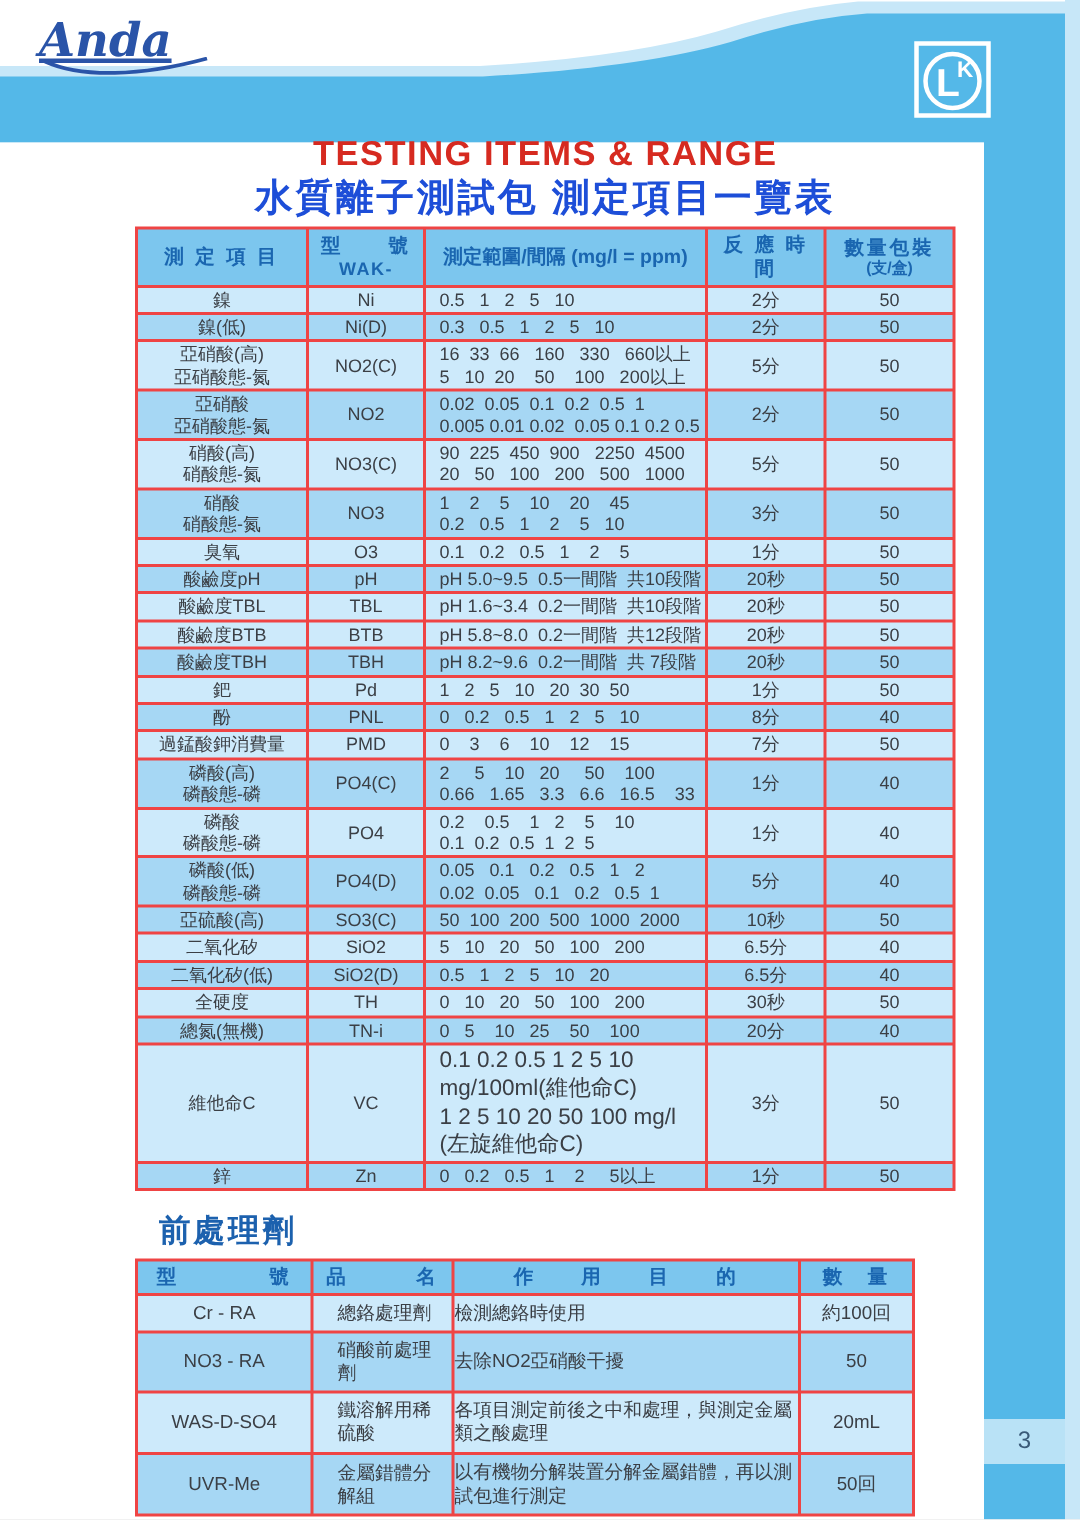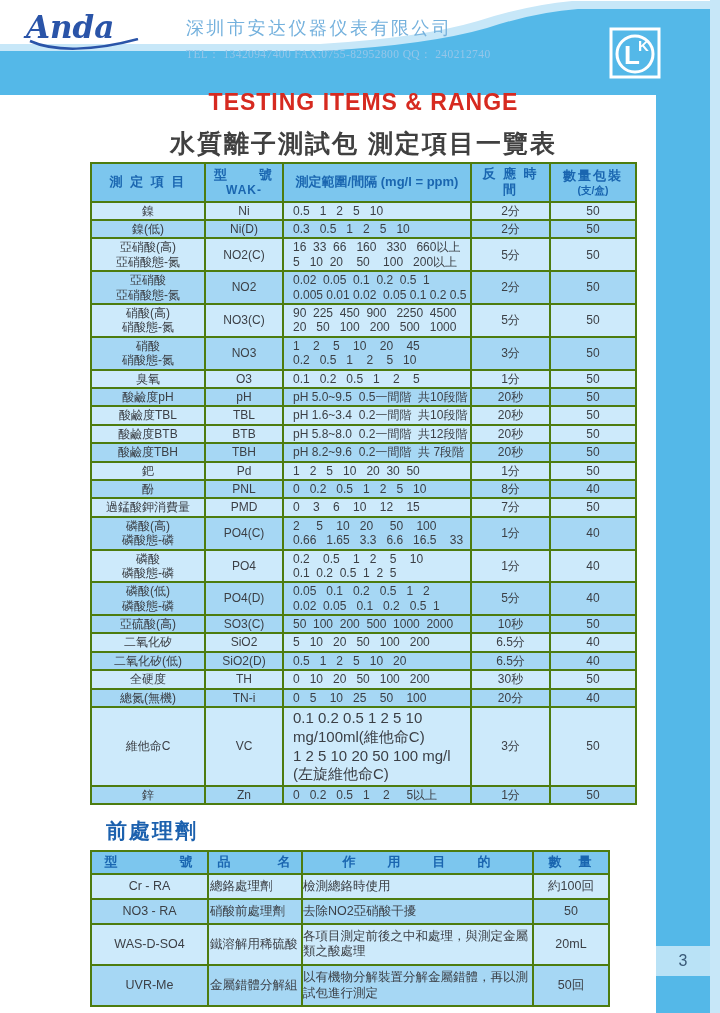--- a/index.html
+++ b/index.html
@@ -5,59 +5,59 @@
   html,body{margin:0;padding:0;background:#e8e8e8;}
   .page{position:relative;width:720px;height:1013px;background:#ffffff;overflow:hidden;
         font-family:"Liberation Sans",sans-serif;margin:0 auto;}
 
   
   .band-svg{position:absolute;left:0;top:0;}
 
   
   .anda{position:absolute;left:26px;top:12px;width:125px;}
   .anda-text{font-family:"DejaVu Serif",serif;font-style:italic;font-weight:bold;
-             font-size:31px;color:#2a54a8;line-height:1;}
+             font-size:31px;color:#2a54a8;line-height:1;text-decoration:underline;}
   .anda-swoosh{display:block;margin-top:-5px;}
 
   .company{position:absolute;left:186px;top:16px;}
   .company-name{font-family:"Liberation Serif",serif;font-size:18px;color:#74b1dd;letter-spacing:2.5px;}
   .company-contact{font-family:"Liberation Serif",serif;font-size:11.5px;color:#95c6e9;
                    margin-top:7px;letter-spacing:0.4px;}
 
   .lk{position:absolute;left:608px;top:26px;}
 
   
   .sidebar{position:absolute;left:656px;top:94px;width:54px;height:919px;background:#54b8e8;}
   .pageno{position:absolute;left:0;top:852px;width:54px;height:30px;background:#b9e2f6;
           display:flex;align-items:center;justify-content:center;color:#3a5a78;font-size:16px;}
   .right-edge{position:absolute;left:710px;top:0;width:10px;height:1013px;background:#c7e7f8;}
 
   
   .content{position:absolute;left:0;top:84px;width:656px;}
   .inner{margin-left:90px;width:547px;}
   .title-en{text-align:center;font-size:23px;font-weight:bold;color:#d62a20;
             letter-spacing:1px;margin-top:5px;line-height:1.15;}
-  .title-zh{text-align:center;font-size:25px;font-weight:bold;color:#404040;
-            letter-spacing:2px;margin-top:14px;line-height:1.15;}
-
-  table{border-collapse:separate;border-spacing:2px;background:#4d7c0f;}
+  .title-zh{text-align:center;font-size:25px;font-weight:bold;color:#1d4ed8;
+            letter-spacing:2px;margin-top:3px;line-height:1.15;}
+
+  table{border-collapse:separate;border-spacing:2px;background:#ef4444;}
   .t1{width:547px;margin-top:4px;table-layout:fixed;}
   .t2{width:520px;table-layout:fixed;}
   th{background:#7cc6ee;color:#1a66b0;font-size:13px;font-weight:bold;
      padding:2px;text-align:center;vertical-align:middle;letter-spacing:2px;line-height:1.25;}
   th .hl2{font-size:12px;letter-spacing:1px;}
   th .sub{font-size:10.5px;letter-spacing:0;}
   .t1 th:nth-child(3){letter-spacing:0;}
   td{background:#cdeafb;color:#3b3f45;font-size:12px;text-align:center;vertical-align:middle;
      padding:1px 2px;line-height:1.2;}
   tr.alt td{background:#a6d7f4;}
   .t1 td:nth-child(3){text-align:left;padding-left:9px;white-space:pre-wrap;}
   td.sm{font-size:15px;line-height:1.25;}
   .t2 td{padding:4px 3px;font-size:12.5px;}
-  .t2 td:nth-child(2){text-align:left;padding-left:1px;font-family:Liberation Serif, serif;}
+  .t2 td:nth-child(2){text-align:left;padding-left:16px;font-family:Liberation Serif, serif;}
   .t2 td:nth-child(3){text-align:left;padding-left:0;white-space:pre-wrap;}
 
   .pre-heading{font-size:21px;font-weight:bold;color:#1c61ae;margin:12px 0 5px 16px;letter-spacing:2px;}
   .footer{text-align:center;margin-top:8px;font-family:"Liberation Serif",serif;white-space:nowrap;}
 </style>
 </head>
 <body>
 
 <div class="page">
 
@@ -66,24 +66,20 @@
     <path d="M0,51 L322,51 Q428,45 487,28 Q536,12 578,9 L720,9 L720,95 L0,95 Z" fill="#54b8e8"></path>
   </svg>
 
   <div class="anda">
     <span class="anda-text">Anda</span>
     <svg class="anda-swoosh" width="118" height="14" viewBox="0 0 118 14">
       <path d="M4,3 C28,14 68,13 112,1" stroke="#2a54a8" stroke-width="2.5" fill="none"></path>
     </svg>
   </div>
 
-  <div class="company">
-    <div class="company-name">深圳市安达仪器仪表有限公司</div>
-    <div class="company-contact">TEL： 13420947400 FAX:0755-82952800 QQ： 240212740</div>
-  </div>
 
   <svg class="lk" width="54" height="54" viewBox="0 0 54 54">
     <rect x="3" y="3" width="48" height="48" fill="none" stroke="#ffffff" stroke-width="3"></rect>
     <circle cx="27" cy="28" r="18" fill="none" stroke="#ffffff" stroke-width="3"></circle>
     <text x="16" y="38" font-size="26" font-weight="bold" fill="#ffffff" font-family="Liberation Sans, sans-serif">L</text>
     <text x="30" y="25" font-size="15" font-weight="bold" fill="#ffffff" font-family="Liberation Sans, sans-serif">K</text>
   </svg>
 
   <div class="sidebar">
     <div class="pageno">

